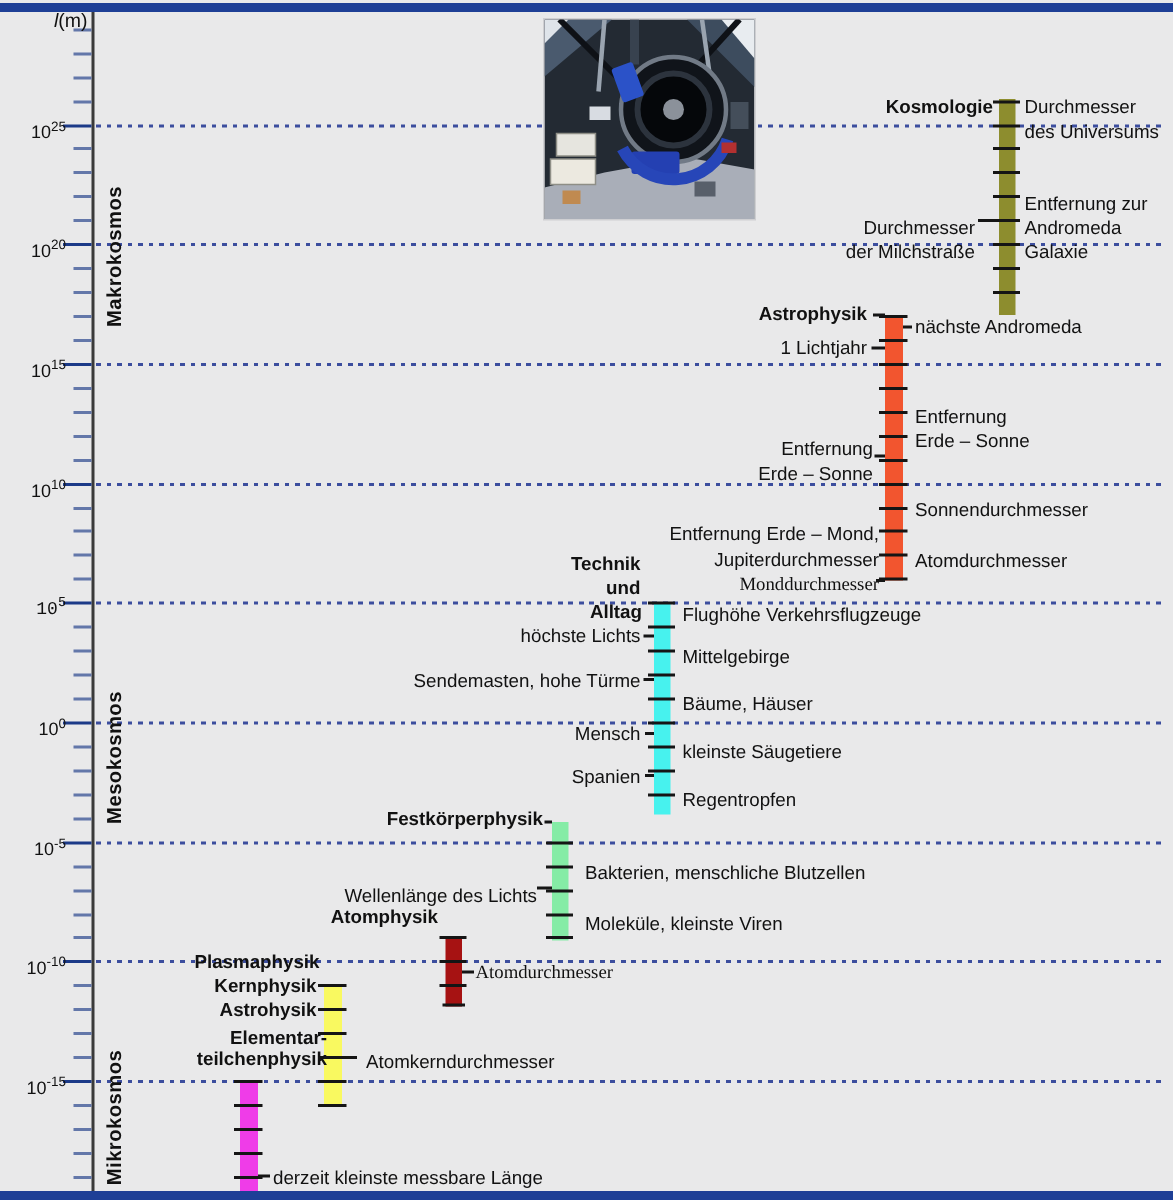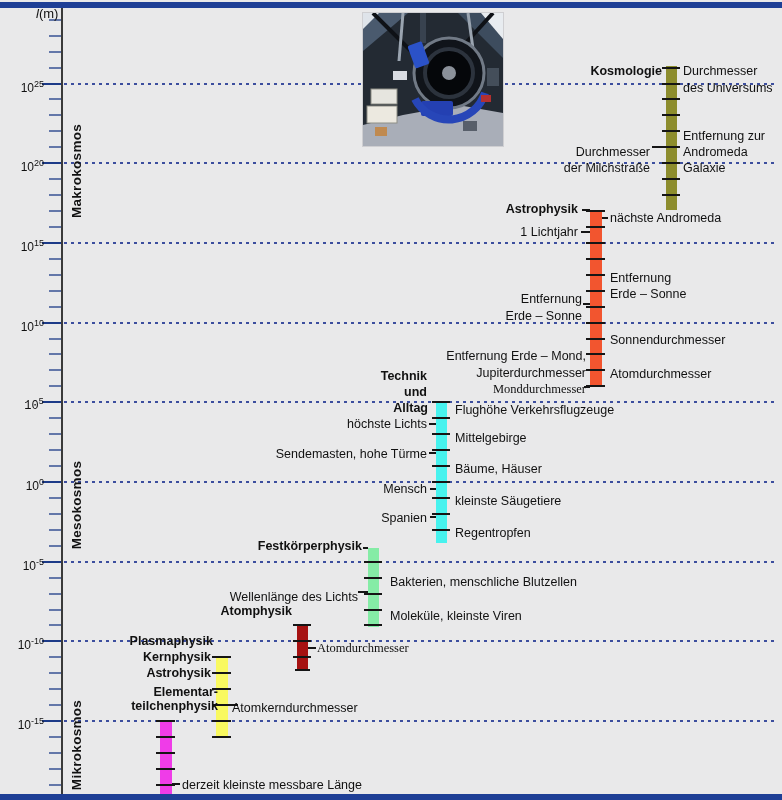--- a/index.html
+++ b/index.html
@@ -247,21 +247,21 @@
       <div class="lbl" style="top: 574px; left: 390px;">Bakterien, menschliche Blutzellen</div>
       <div class="lbl" style="top: 589px; right: 424px;">Wellenlänge des Lichts</div>
       <div class="lbl" style="top: 608px; left: 390px;">Moleküle, kleinste Viren</div>
       <div class="lbl b" style="top: 603px; right: 490px;">Atomphysik</div>
       <div class="lbl b" style="top: 617px; right: 571px; margin-top: 48px;">Astrohysik</div>
       <div class="lbl b" style="top: 633px; right: 569px;">Plasmaphysik</div>
       <div class="lbl b" style="top: 649px; right: 571px;">Kernphysik</div>
       <div class="lbl" style="top: 640px; left: 317px; font-family: Liberation Serif, serif;">Atomdurchmesser</div>
       <div class="lbl b" style="top: 684px; right: 564px;">Elementar-</div>
       <div class="lbl b" style="top: 698px; right: 564px;">teilchenphysik</div>
-      <div class="lbl" style="top: 700px; left: 232px;">Atomkerndurchmesser</div>
+      <div class="lbl" style="top: 700px; left: 244px;">Atomkerndurchmesser</div>
       <div class="lbl" style="top: 777px; left: 182px;">derzeit kleinste messbare Länge</div>
       <div class="conn" style="left: 652px; width: 14px; top: 146px;"></div>
       <div class="conn" style="left: 582px; width: 8px; top: 209px;"></div>
       <div class="conn" style="left: 602px; width: 6px; top: 217px;"></div>
       <div class="conn" style="left: 581px; width: 9px; top: 231px;"></div>
       <div class="conn" style="left: 583px; width: 7px; top: 303px;"></div>
       <div class="conn" style="left: 584px; width: 6px; top: 386px;"></div>
       <div class="conn" style="left: 429px; width: 7px; top: 423px;"></div>
       <div class="conn" style="left: 429px; width: 7px; top: 452px;"></div>
       <div class="conn" style="left: 430px; width: 6px; top: 488px;"></div>

